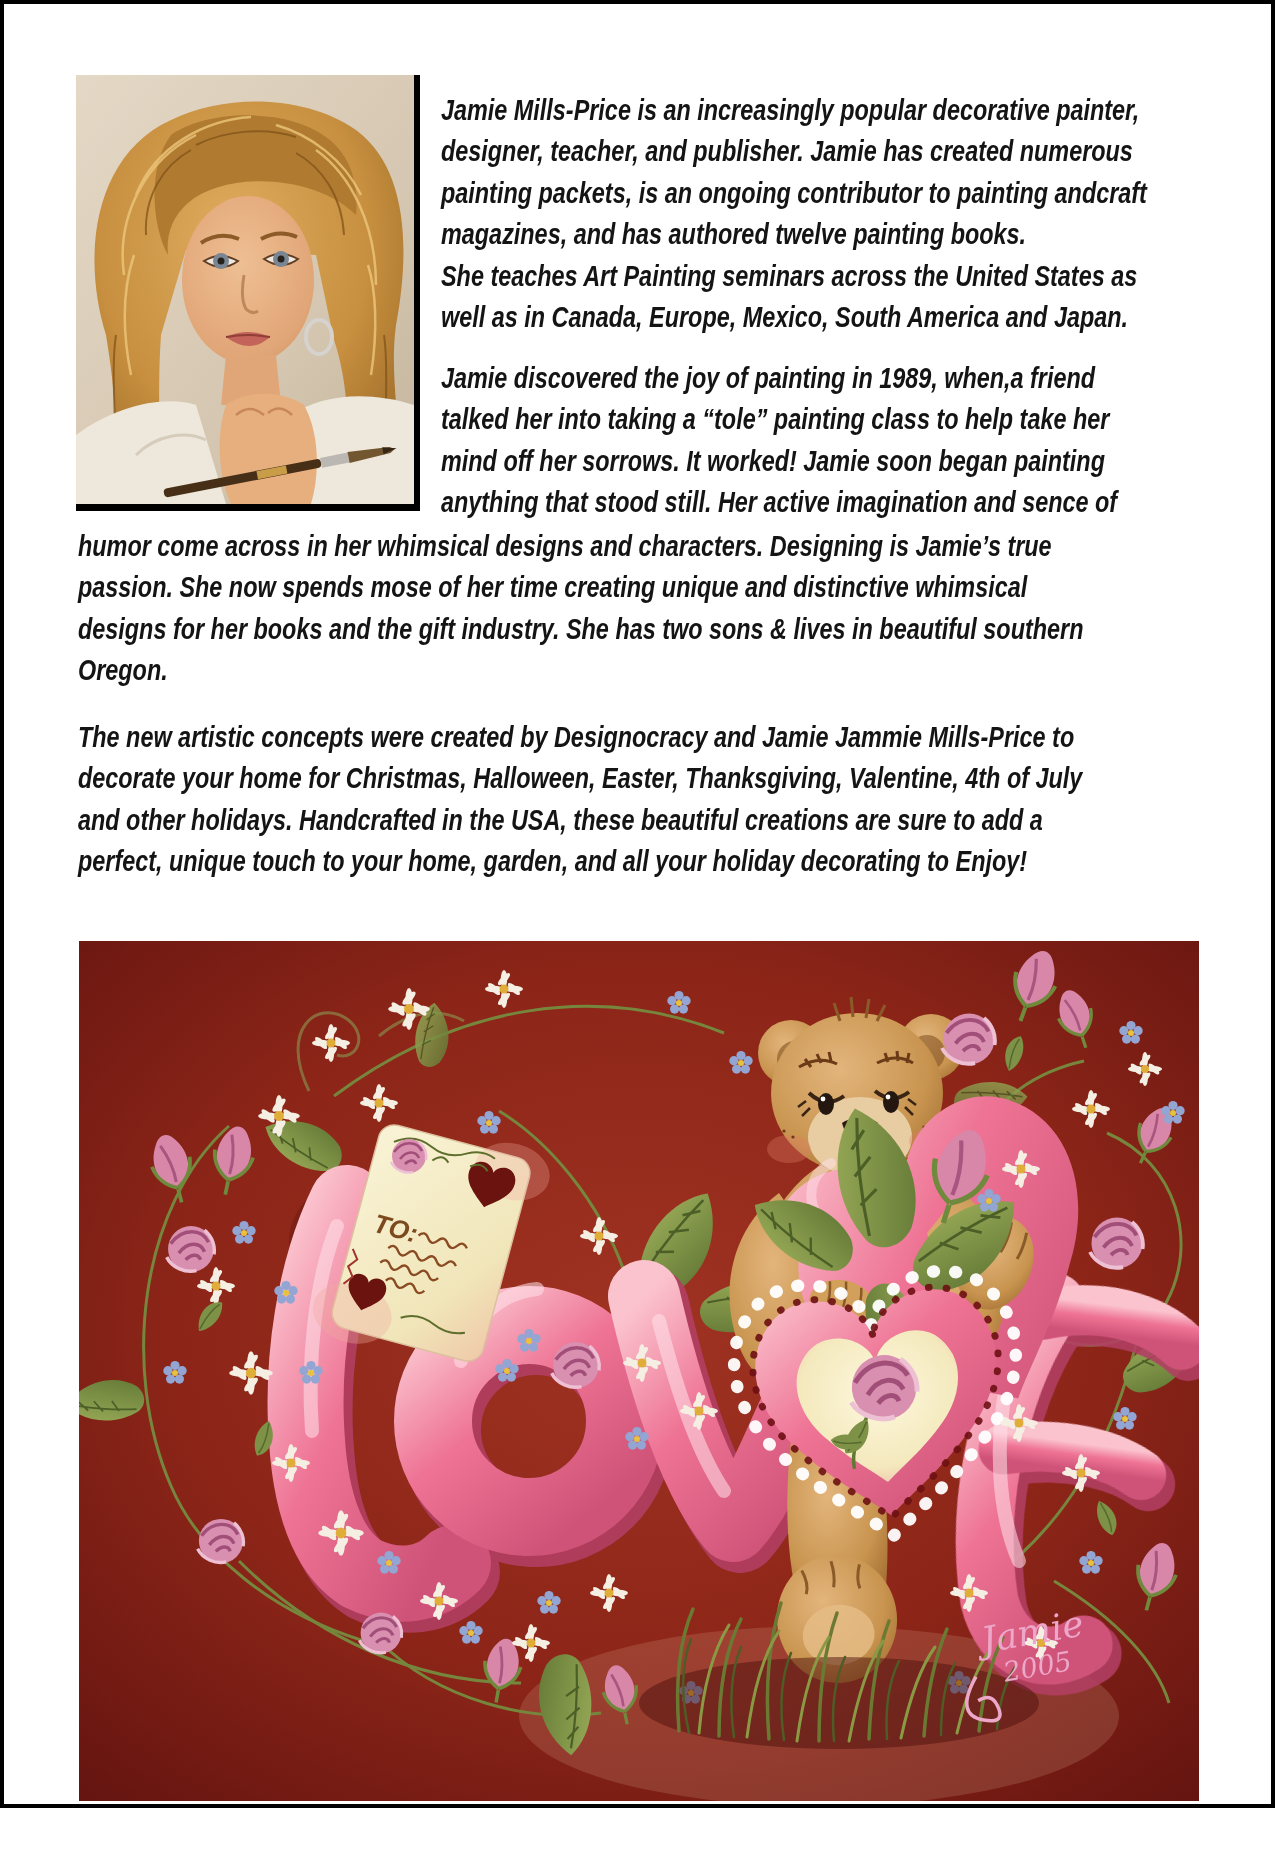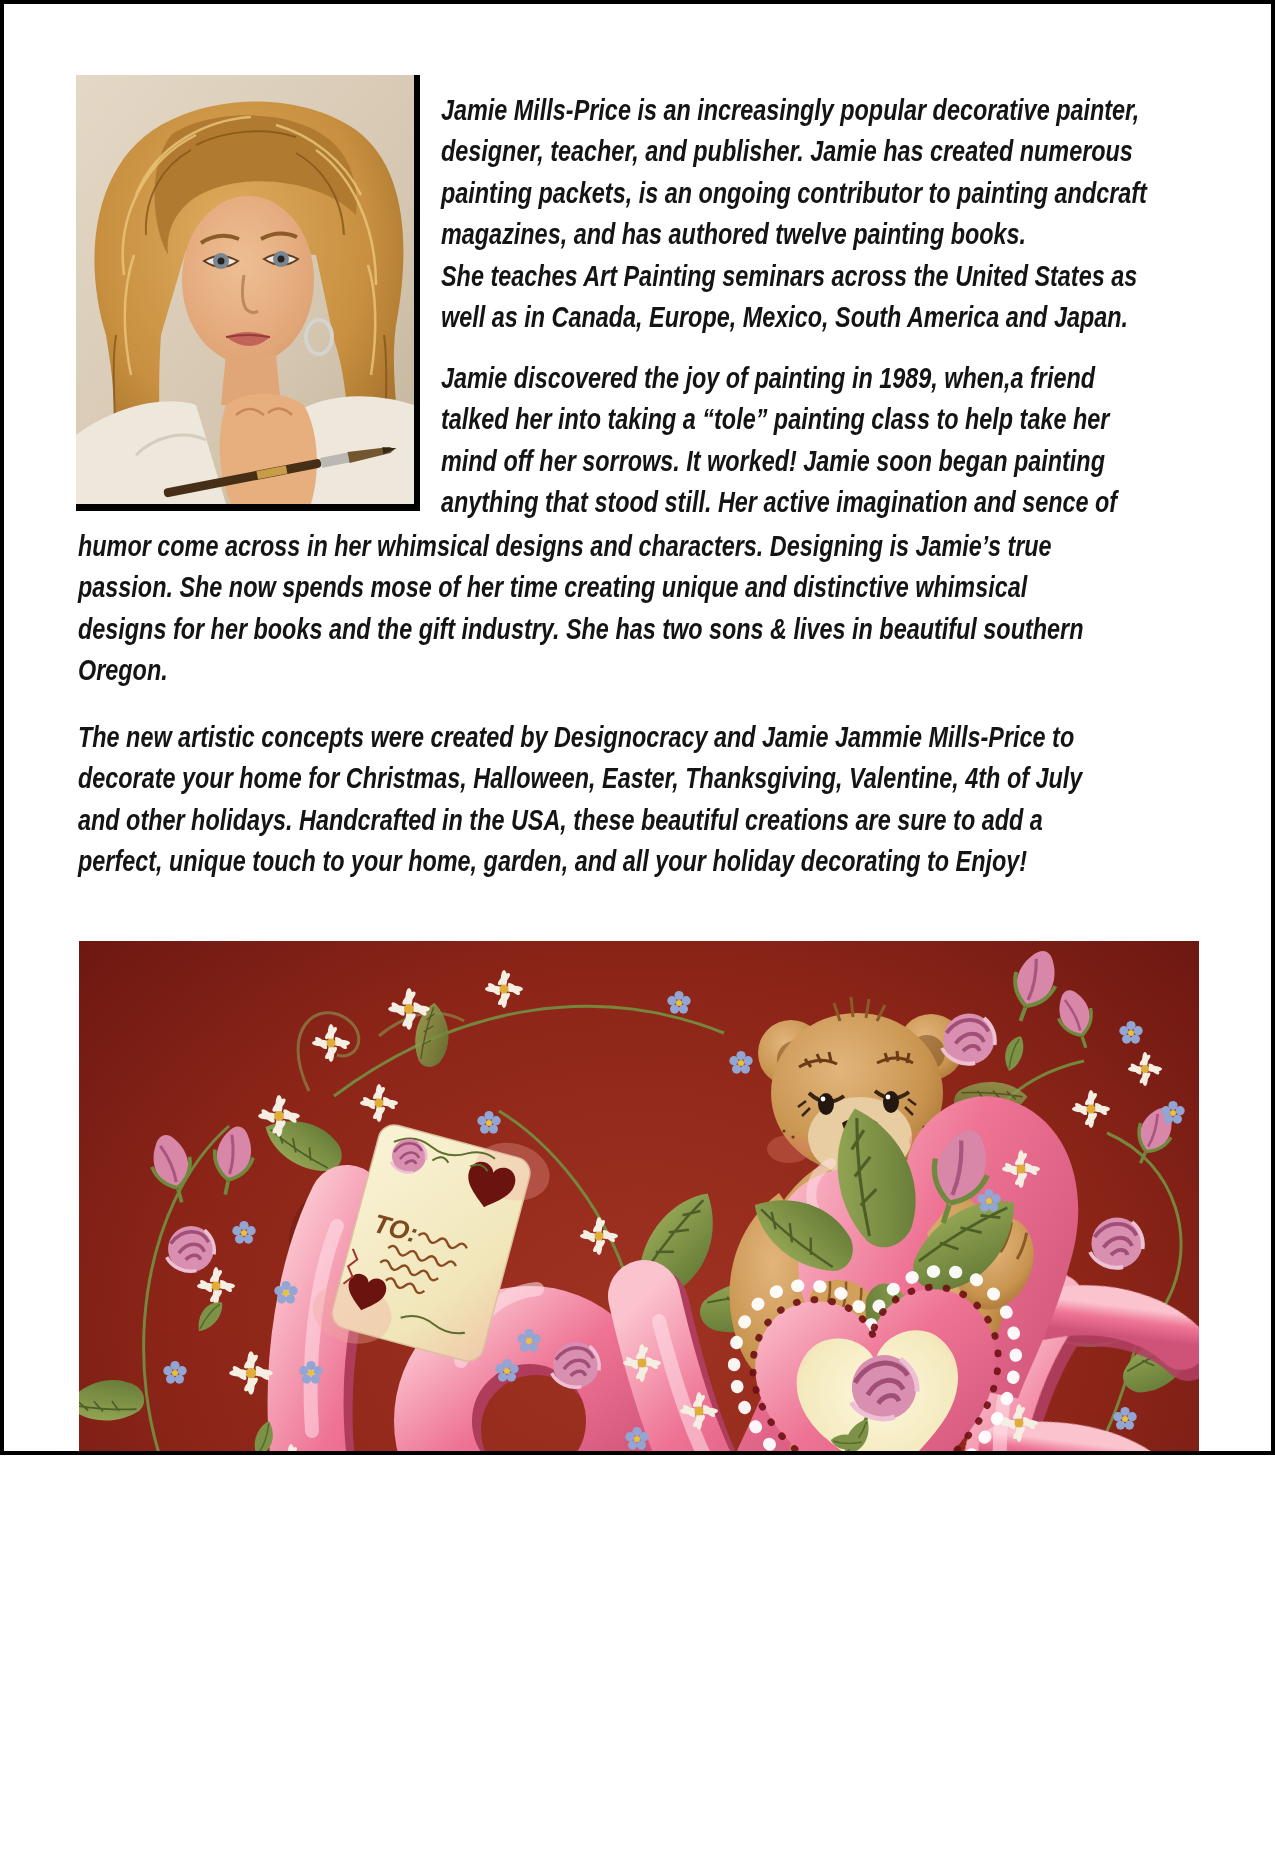--- a/index.html
+++ b/index.html
@@ -1,17 +1,17 @@
 <!DOCTYPE html>
 <html><head>
 <meta charset="utf-8">
 <style>
   html,body{margin:0;padding:0;background:#fff;}
   body{width:1275px;height:1875px;position:relative;font-family:"Liberation Sans","DejaVu Sans",sans-serif;}
-  .page{position:absolute;left:0;top:0;width:1275px;height:1455px;box-sizing:border-box;
+  .page{position:absolute;left:0;top:0;width:1275px;height:1808px;box-sizing:border-box;
         border:4px solid #000;background:#fff;overflow:hidden;}
   
   .photo{position:absolute;left:72px;top:71px;width:338px;height:429px;
          border-right:6px solid #000;border-bottom:7px solid #000;box-sizing:content-box;}
   .photo svg{display:block;}
   
   .textblock{position:absolute;color:#141414;font-weight:bold;font-style:italic;
              font-size:30px;transform-origin:0 0;transform:scaleX(0.78);}
   .textblock .tline{white-space:pre;line-height:41.4px;height:41.4px;}
   #bio-p1{left:437px;top:85px;}

